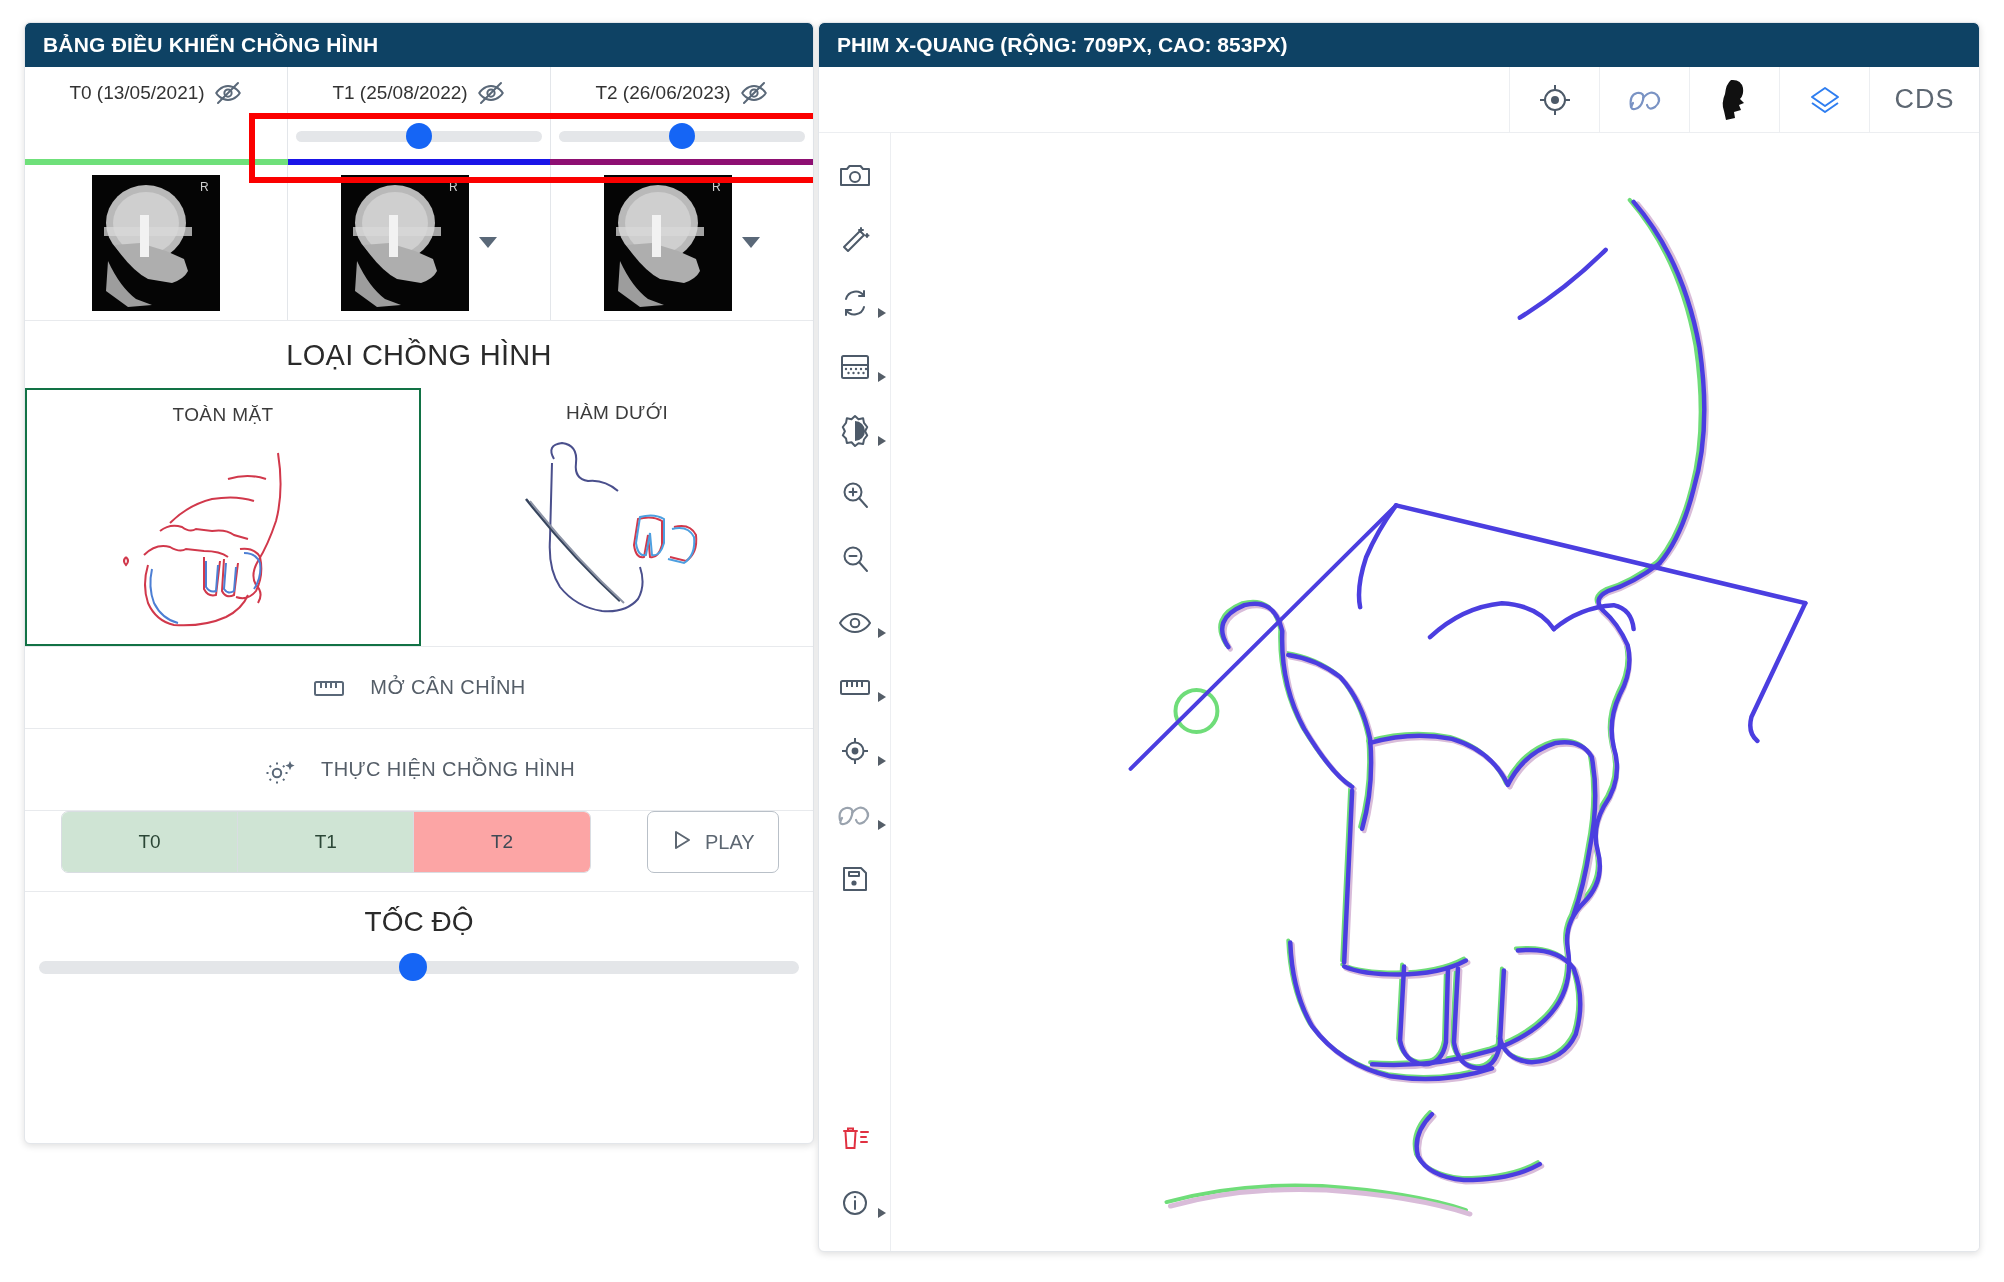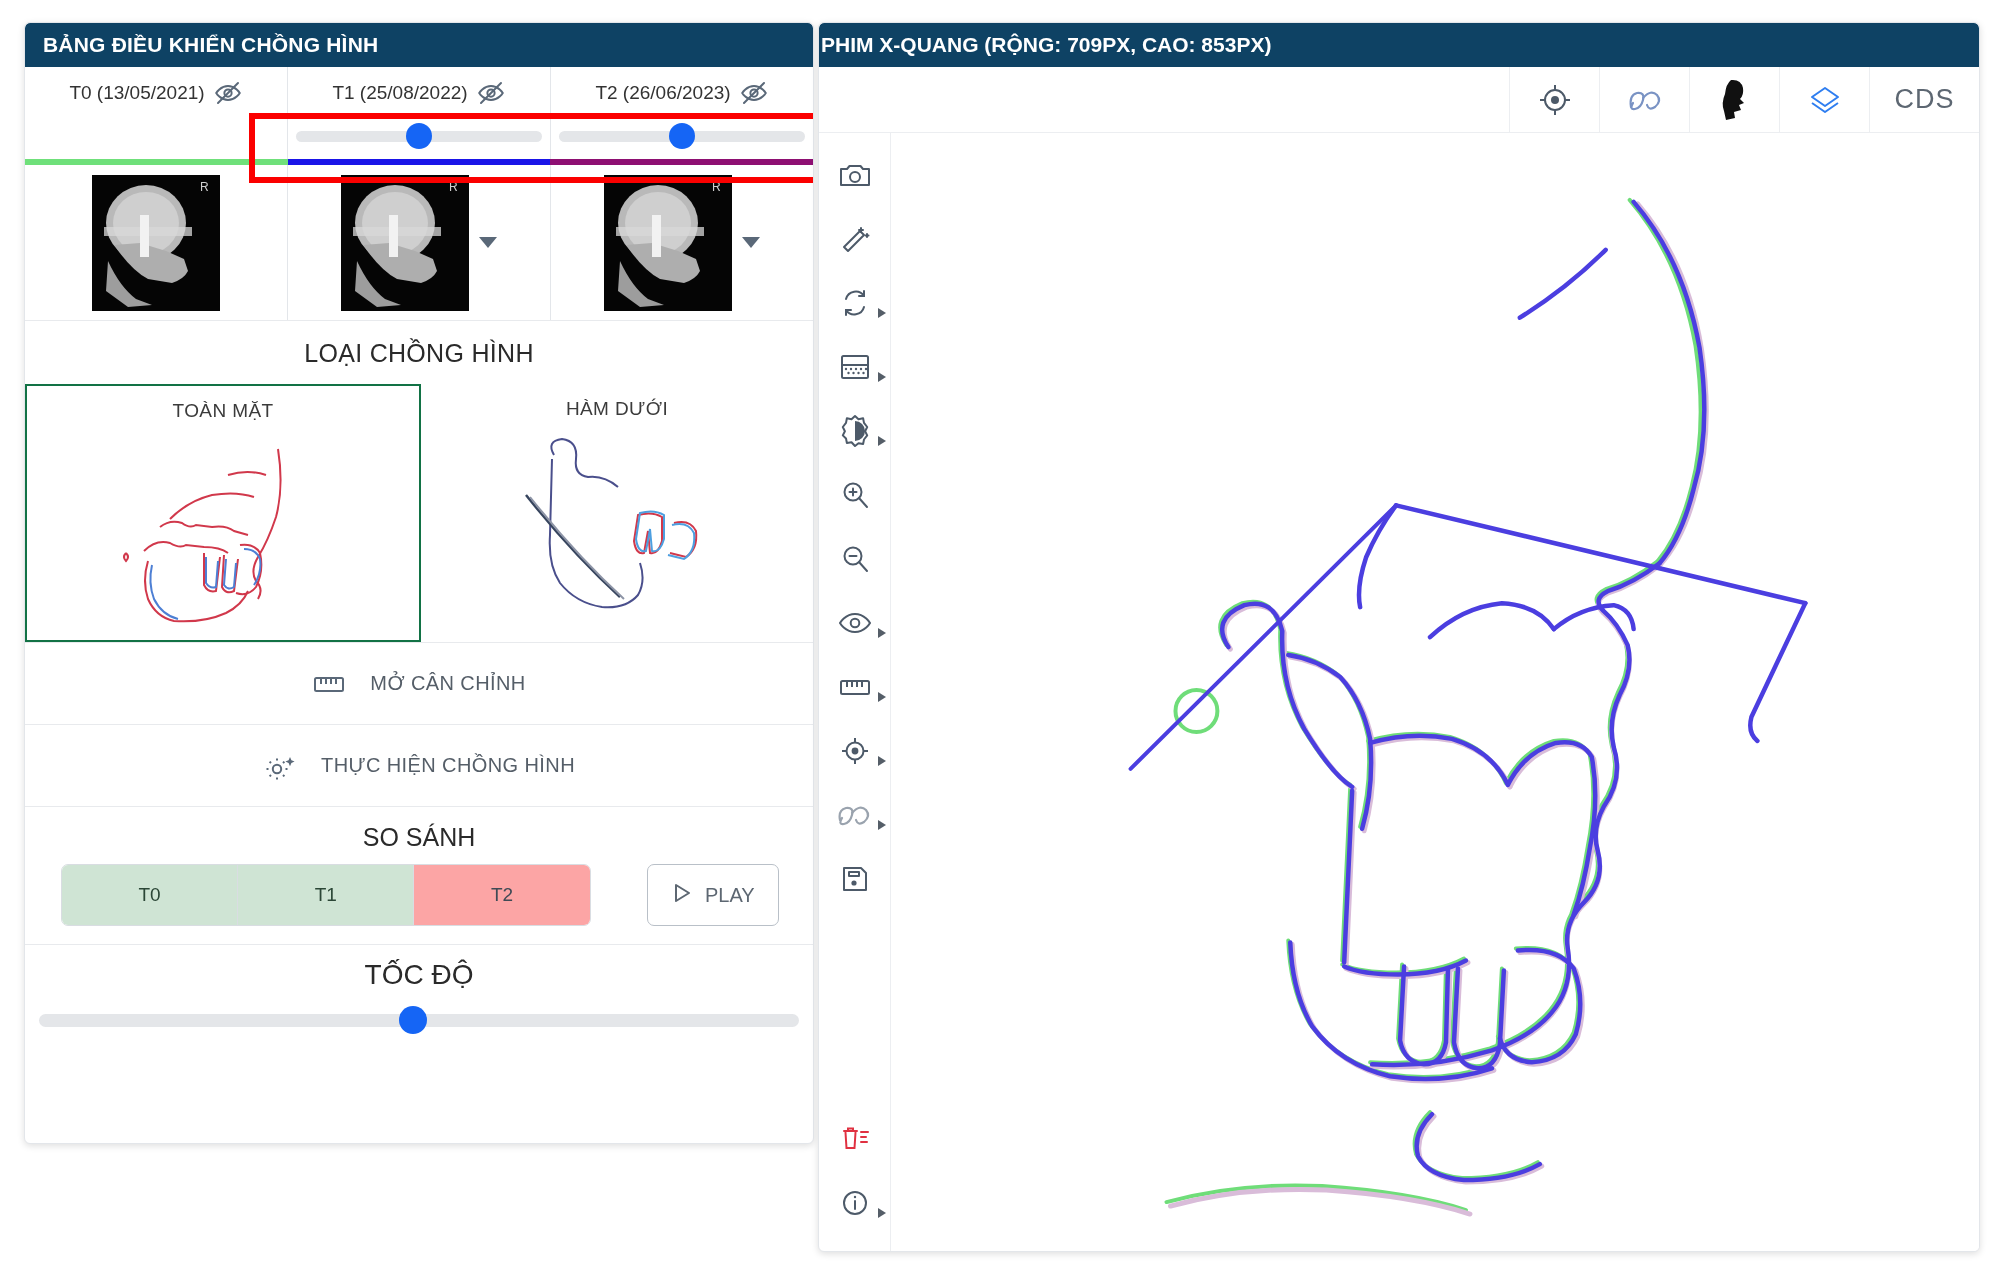--- a/index.html
+++ b/index.html
@@ -67,21 +67,21 @@
     width: 128px; height: 136px; background:#000; position: relative; overflow: hidden;
     flex: none;
   }
   .caret-down {
     width: 0; height: 0; border-left: 9px solid transparent; border-right: 9px solid transparent;
     border-top: 11px solid #5a6878; flex: none;
   }
 
   
   .section-title {
-    text-align: center; font-size: 25px; color: #2a2a2a;
+    text-align: center; font-size: 29px; color: #2a2a2a;
     padding: 18px 0 16px 0; letter-spacing: .3px;
   }
 
   
   .sup-types { display: flex; height: 258px; }
   .sup-card {
     flex: 1 1 0; border-right: 1px solid #e3e6ea;
     display: flex; flex-direction: column; align-items: center;
     padding-top: 14px; position: relative; background:#fff;
   }
@@ -130,21 +130,21 @@
   }
 
   
   .right-panel {
     position:absolute; left: 818px; top: 22px; width: 1162px; height: 1230px;
     background:#fff; border:1px solid #e3e6ea; border-radius:6px;
     box-shadow: 0 2px 7px rgba(0,0,0,.13); overflow:hidden;
   }
   .rp-title {
     background:#0e4264; color:#fff; font-weight:bold; font-size:21px;
-    height:44px; line-height:44px; padding-left:2px; border-radius:5px 5px 0 0;
+    height:44px; line-height:44px; padding-left:18px; border-radius:5px 5px 0 0;
     white-space:nowrap;
   }
   .rp-topbar {
     height: 66px; display:flex; justify-content:flex-end; align-items:stretch;
     border-bottom: 1px solid #eceef1;
   }
   .rp-top-btn {
     width: 90px; display:flex; align-items:center; justify-content:center;
     border-left: 1px solid #eceef1; cursor:pointer;
   }
@@ -342,21 +342,20 @@
         <svg width="34" height="32" viewBox="0 0 34 32" fill="none" stroke="#5a6878" stroke-width="2">
           <circle cx="14" cy="19" r="4.2"></circle>
           <path d="M14 10.5v-2M14 29.5v-2M22.5 19h2M3.5 19h2M20 13l1.4-1.4M6.6 26.4 8 25M20 25l1.4 1.4M6.6 11.6 8 13"></path>
           <path d="M27 7l1.4 3.2L31.6 11.6 28.4 13 27 16.2 25.6 13 22.4 11.6 25.6 10.2Z" fill="#5a6878" stroke="none"></path>
         </svg>
       </span>
       <span>THỰC HIỆN CHỒNG HÌNH</span>
     </div>
 
     <div style="border-top:1px solid #e8eaed;">
-      <div class="compare-title">SO SÁNH</div>
       <div class="compare-row">
         <div class="seg-group">
           <div class="seg-btn active">T0</div>
           <div class="seg-btn active">T1</div>
           <div class="seg-btn">T2</div>
         </div>
         <div class="play-btn">
           <span>
             <svg width="22" height="24" viewBox="0 0 22 24" fill="none" stroke="#5d6772" stroke-width="2" stroke-linejoin="round">
               <path d="M5 4 L18 12 L5 20 Z"></path>

